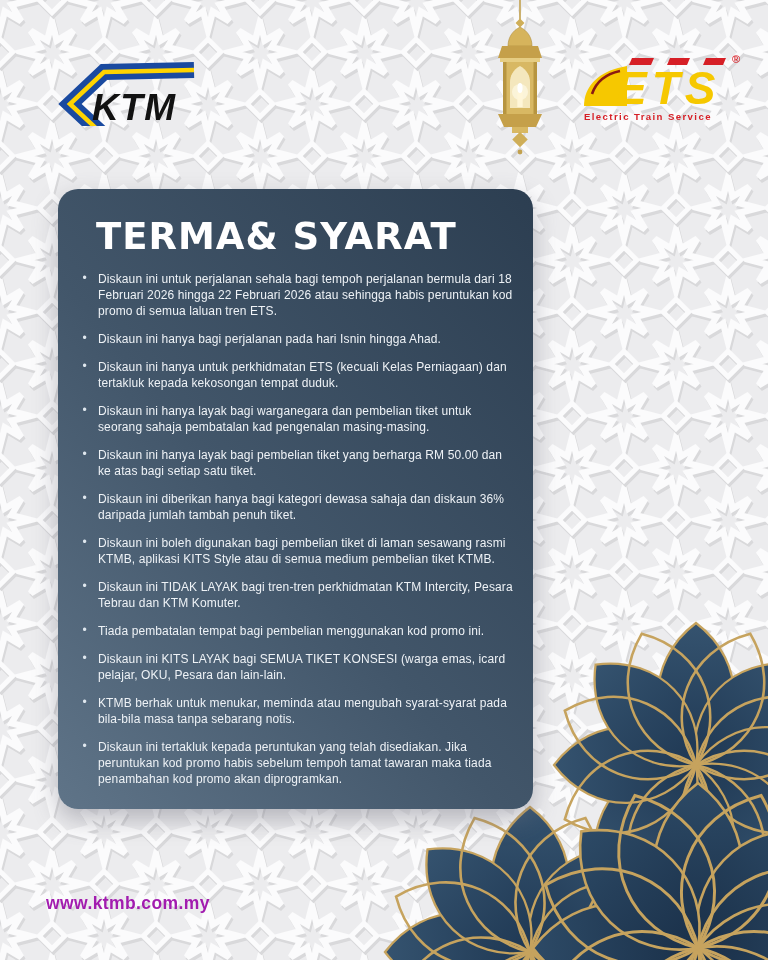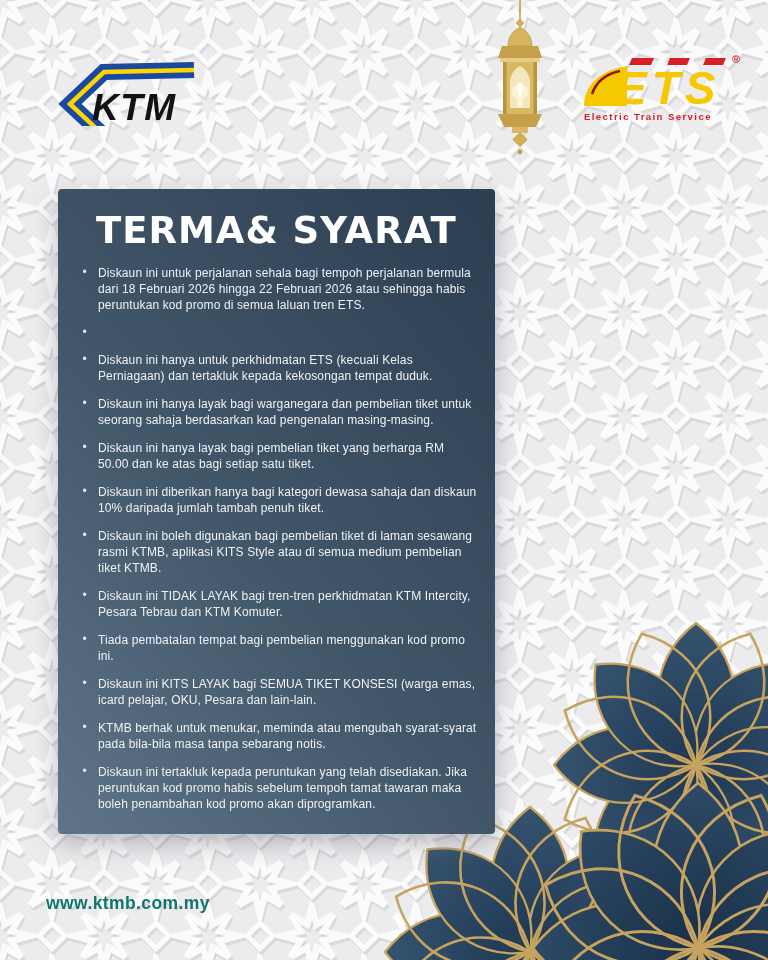--- a/index.html
+++ b/index.html
@@ -4,37 +4,37 @@
 <style>
   html,body{margin:0;padding:0;}
   body{width:768px;height:960px;overflow:hidden;background:#ececee;font-family:"Liberation Sans",sans-serif;}
   .page{position:relative;width:768px;height:960px;overflow:hidden;}
   .bg{position:absolute;left:0;top:0;z-index:0;}
   .flowers{position:absolute;right:0;bottom:0;z-index:1;}
   .hdr-ktm{position:absolute;left:44px;top:54px;z-index:3;}
   .hdr-lantern{position:absolute;left:494px;top:0;z-index:3;}
   .hdr-ets{position:absolute;left:582px;top:48px;z-index:3;}
   .card{
-    position:absolute;left:58px;top:189px;width:437px;box-sizing:border-box;
-    padding:20px 18px 22px 22px;border-radius:4px;z-index:2;
+    position:absolute;left:58px;top:189px;width:475px;box-sizing:border-box;
+    padding:26px 18px 22px 22px;border-radius:20px;z-index:2;
     background:linear-gradient(50deg,#5f7488 0%,#42566a 45%,#2c3e51 100%);
     box-shadow:0 10px 24px rgba(110,110,125,.45);
   }
   .card h1{
     margin:0 0 13px 16px;color:#ffffff;font-family:"DejaVu Sans","Liberation Sans",sans-serif;
     font-weight:800;font-size:37px;letter-spacing:1px;
   }
   .terms{list-style:none;margin:0;padding:0;color:#eef2f6;}
   .terms li{display:flex;gap:9px;margin-bottom:12px;}
   .terms li:last-child{margin-bottom:0;}
   .dot{flex:none;width:9px;text-align:center;font-size:12px;line-height:15.3px;color:#dfe7ee;}
   .txt{font-size:12px;line-height:16px;letter-spacing:.12px;}
   .site{
     position:absolute;left:46px;top:893px;z-index:3;
-    font-size:17.5px;font-weight:bold;color:#0f766e;letter-spacing:.4px;
+    font-size:17.5px;font-weight:bold;color:#a21caf;letter-spacing:.4px;
   }
 </style>
 </head>
 <body>
 
 <div class="page">
 
   <svg class="bg" width="768" height="960" viewBox="0 0 768 960" aria-hidden="true">
     <defs>
       <polygon id="star8" points="30,0 11.5,4.8 21.2,21.2 4.8,11.5 0,30 -4.8,11.5 -21.2,21.2 -11.5,4.8 -30,0 -11.5,-4.8 -21.2,-21.2 -4.8,-11.5 0,-30 4.8,-11.5 21.2,-21.2 11.5,-4.8" fill="none"></polygon>
@@ -146,36 +146,37 @@
 
   <div class="card">
     <h1>TERMA&amp; SYARAT</h1>
     <ul class="terms">
       <li>
           <span class="dot">•</span>
           <span class="txt">Diskaun ini untuk perjalanan sehala bagi tempoh perjalanan bermula dari 18 Februari 2026 hingga 22 Februari 2026 atau sehingga habis peruntukan kod promo di semua laluan tren ETS.</span>
         </li>
       <li>
           <span class="dot">•</span>
+          <span class="txt">Diskaun ini hanya bagi perjalanan pada hari Isnin hingga Ahad.</span>
         </li>
       <li>
           <span class="dot">•</span>
           <span class="txt">Diskaun ini hanya untuk perkhidmatan ETS (kecuali Kelas Perniagaan) dan tertakluk kepada kekosongan tempat duduk.</span>
         </li>
       <li>
           <span class="dot">•</span>
-          <span class="txt">Diskaun ini hanya layak bagi warganegara dan pembelian tiket untuk seorang sahaja berdasarkan kad pengenalan masing-masing.</span>
+          <span class="txt">Diskaun ini hanya layak bagi warganegara dan pembelian tiket untuk seorang sahaja pembatalan kad pengenalan masing-masing.</span>
         </li>
       <li>
           <span class="dot">•</span>
           <span class="txt">Diskaun ini hanya layak bagi pembelian tiket yang berharga RM 50.00 dan ke atas bagi setiap satu tiket.</span>
         </li>
       <li>
           <span class="dot">•</span>
-          <span class="txt">Diskaun ini diberikan hanya bagi kategori dewasa sahaja dan diskaun 10% daripada jumlah tambah penuh tiket.</span>
+          <span class="txt">Diskaun ini diberikan hanya bagi kategori dewasa sahaja dan diskaun 36% daripada jumlah tambah penuh tiket.</span>
         </li>
       <li>
           <span class="dot">•</span>
           <span class="txt">Diskaun ini boleh digunakan bagi pembelian tiket di laman sesawang rasmi KTMB, aplikasi KITS Style atau di semua medium pembelian tiket KTMB.</span>
         </li>
       <li>
           <span class="dot">•</span>
           <span class="txt">Diskaun ini TIDAK LAYAK bagi tren-tren perkhidmatan KTM Intercity, Pesara Tebrau dan KTM Komuter.</span>
         </li>
       <li>
@@ -185,20 +186,20 @@
       <li>
           <span class="dot">•</span>
           <span class="txt">Diskaun ini KITS LAYAK bagi SEMUA TIKET KONSESI (warga emas, icard pelajar, OKU, Pesara dan lain-lain.</span>
         </li>
       <li>
           <span class="dot">•</span>
           <span class="txt">KTMB berhak untuk menukar, meminda atau mengubah syarat-syarat pada bila-bila masa tanpa sebarang notis.</span>
         </li>
       <li>
           <span class="dot">•</span>
-          <span class="txt">Diskaun ini tertakluk kepada peruntukan yang telah disediakan. Jika peruntukan kod promo habis sebelum tempoh tamat tawaran maka boleh penambahan kod promo akan diprogramkan.</span>
+          <span class="txt">Diskaun ini tertakluk kepada peruntukan yang telah disediakan. Jika peruntukan kod promo habis sebelum tempoh tamat tawaran maka tiada penambahan kod promo akan diprogramkan.</span>
         </li>
     </ul>
   </div>
 
   <div class="site">www.ktmb.com.my</div>
 
 </div>
 
 </body></html>

